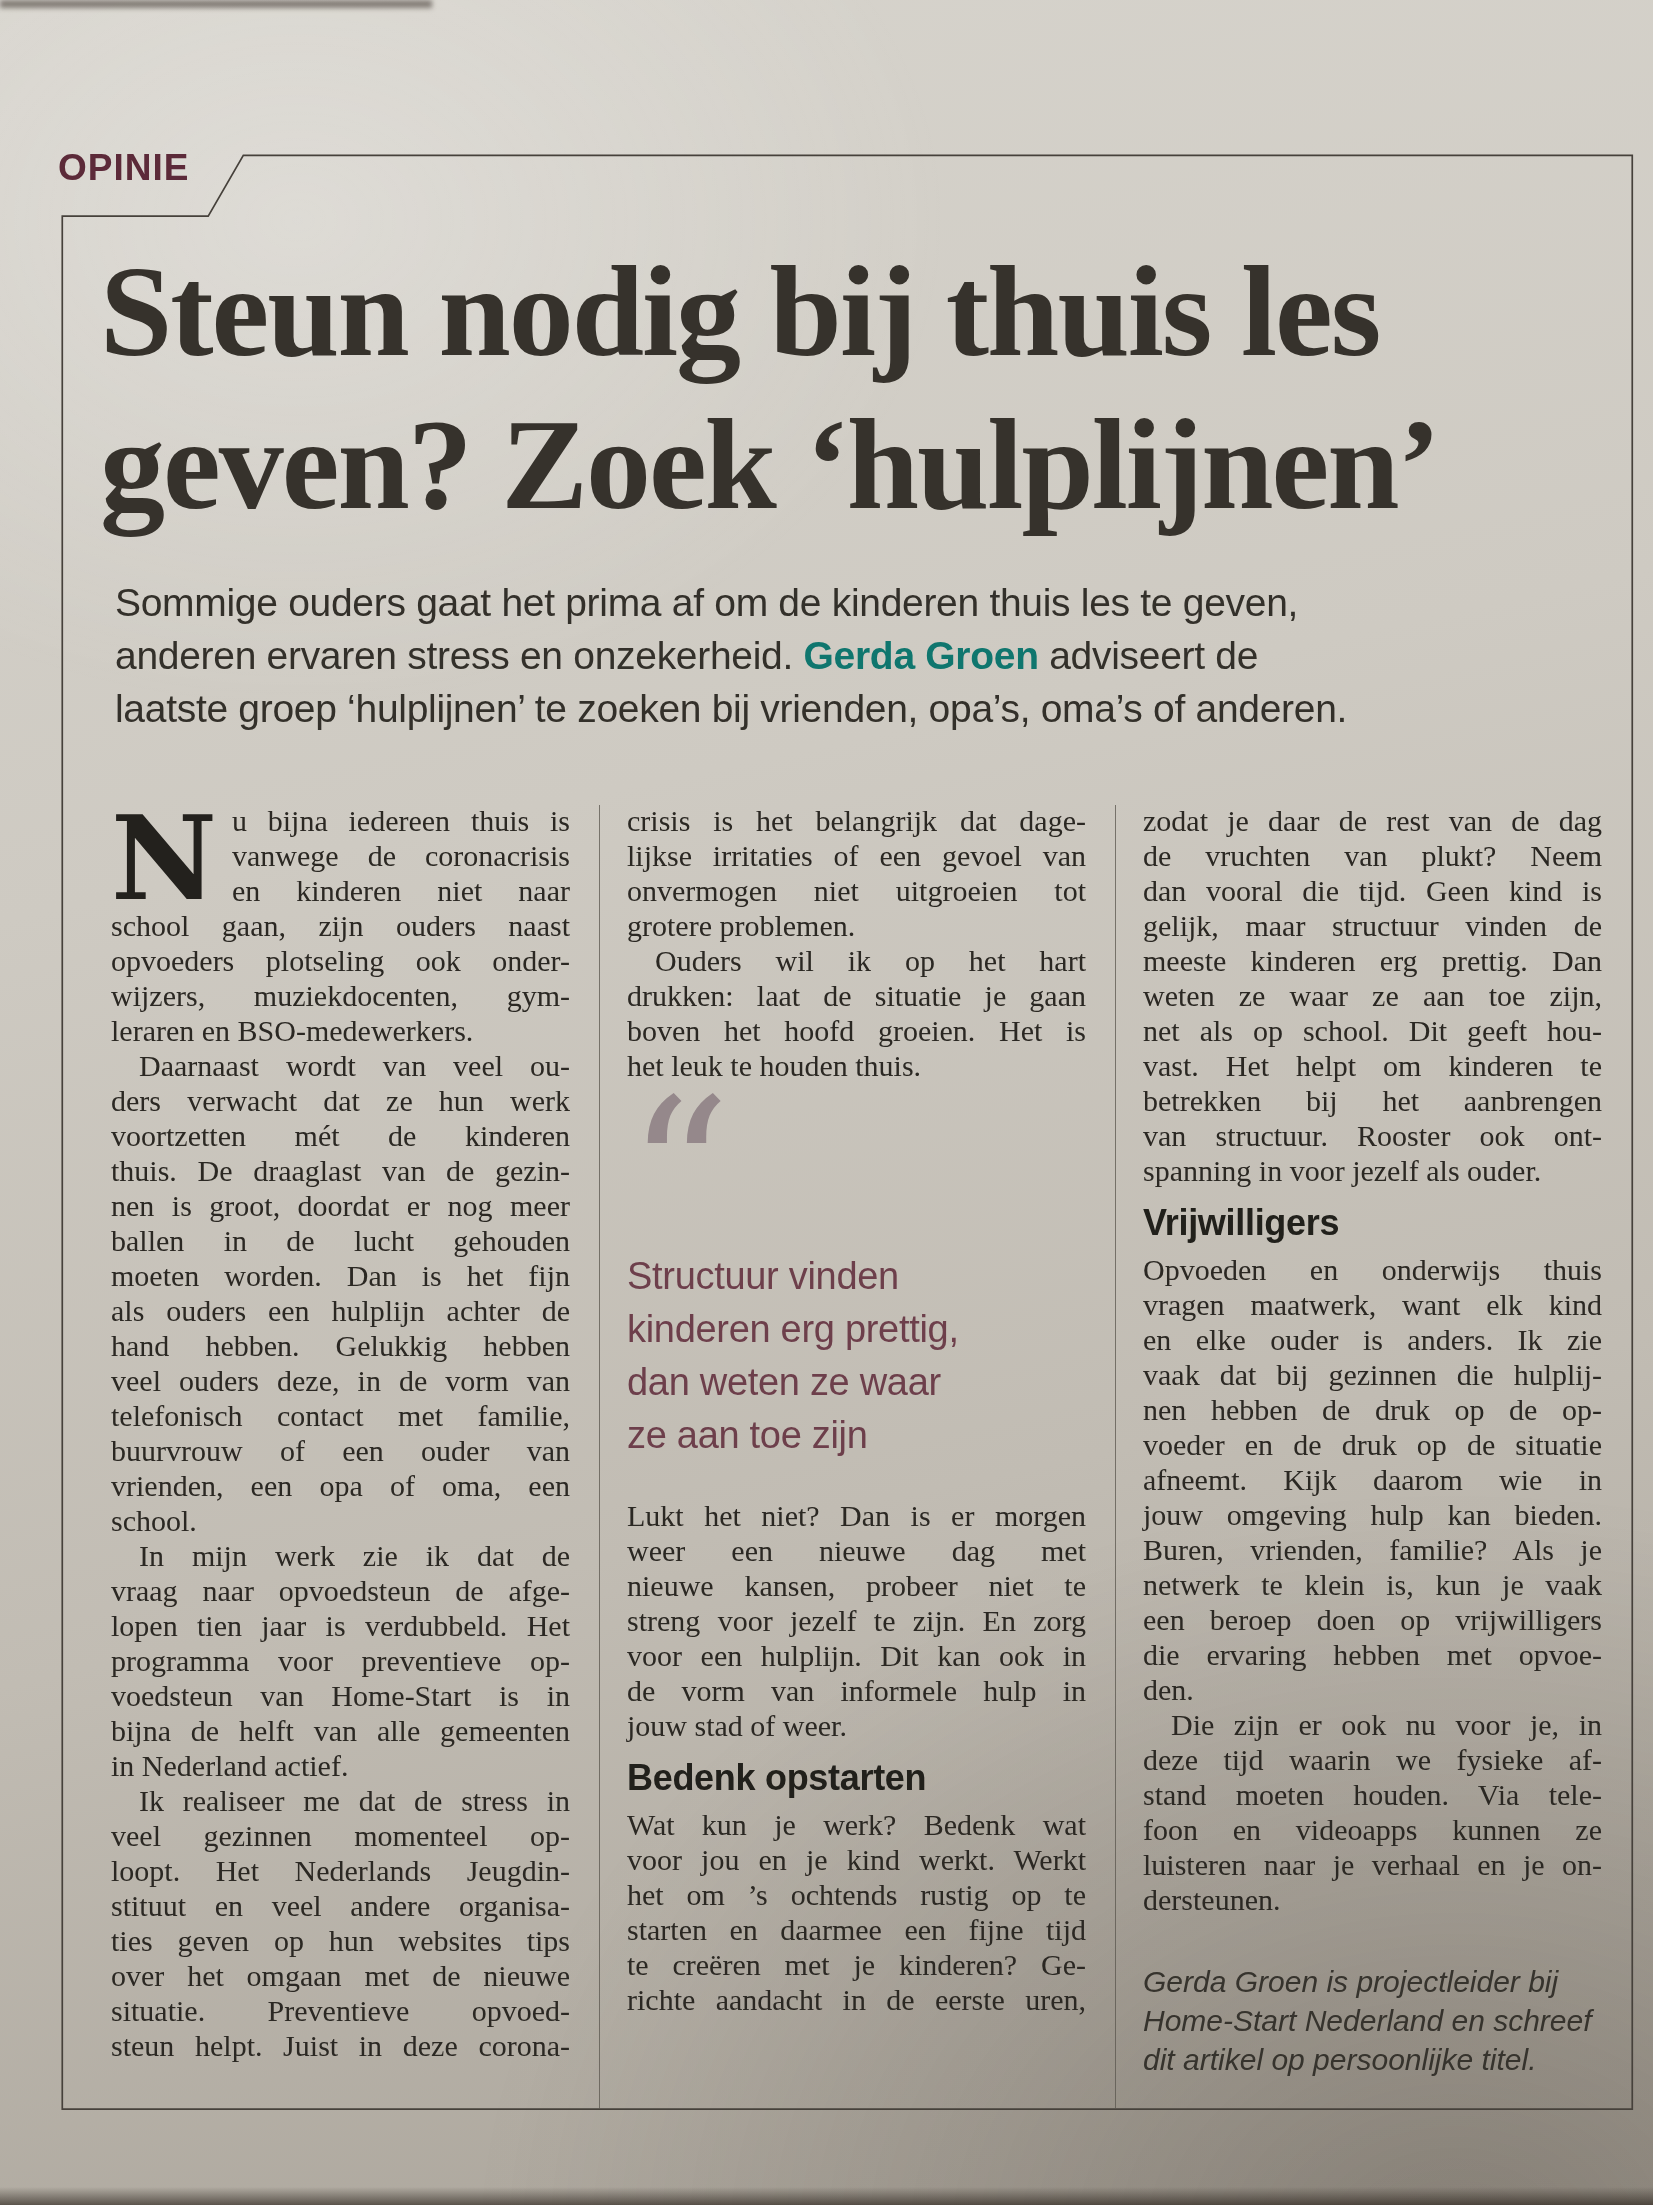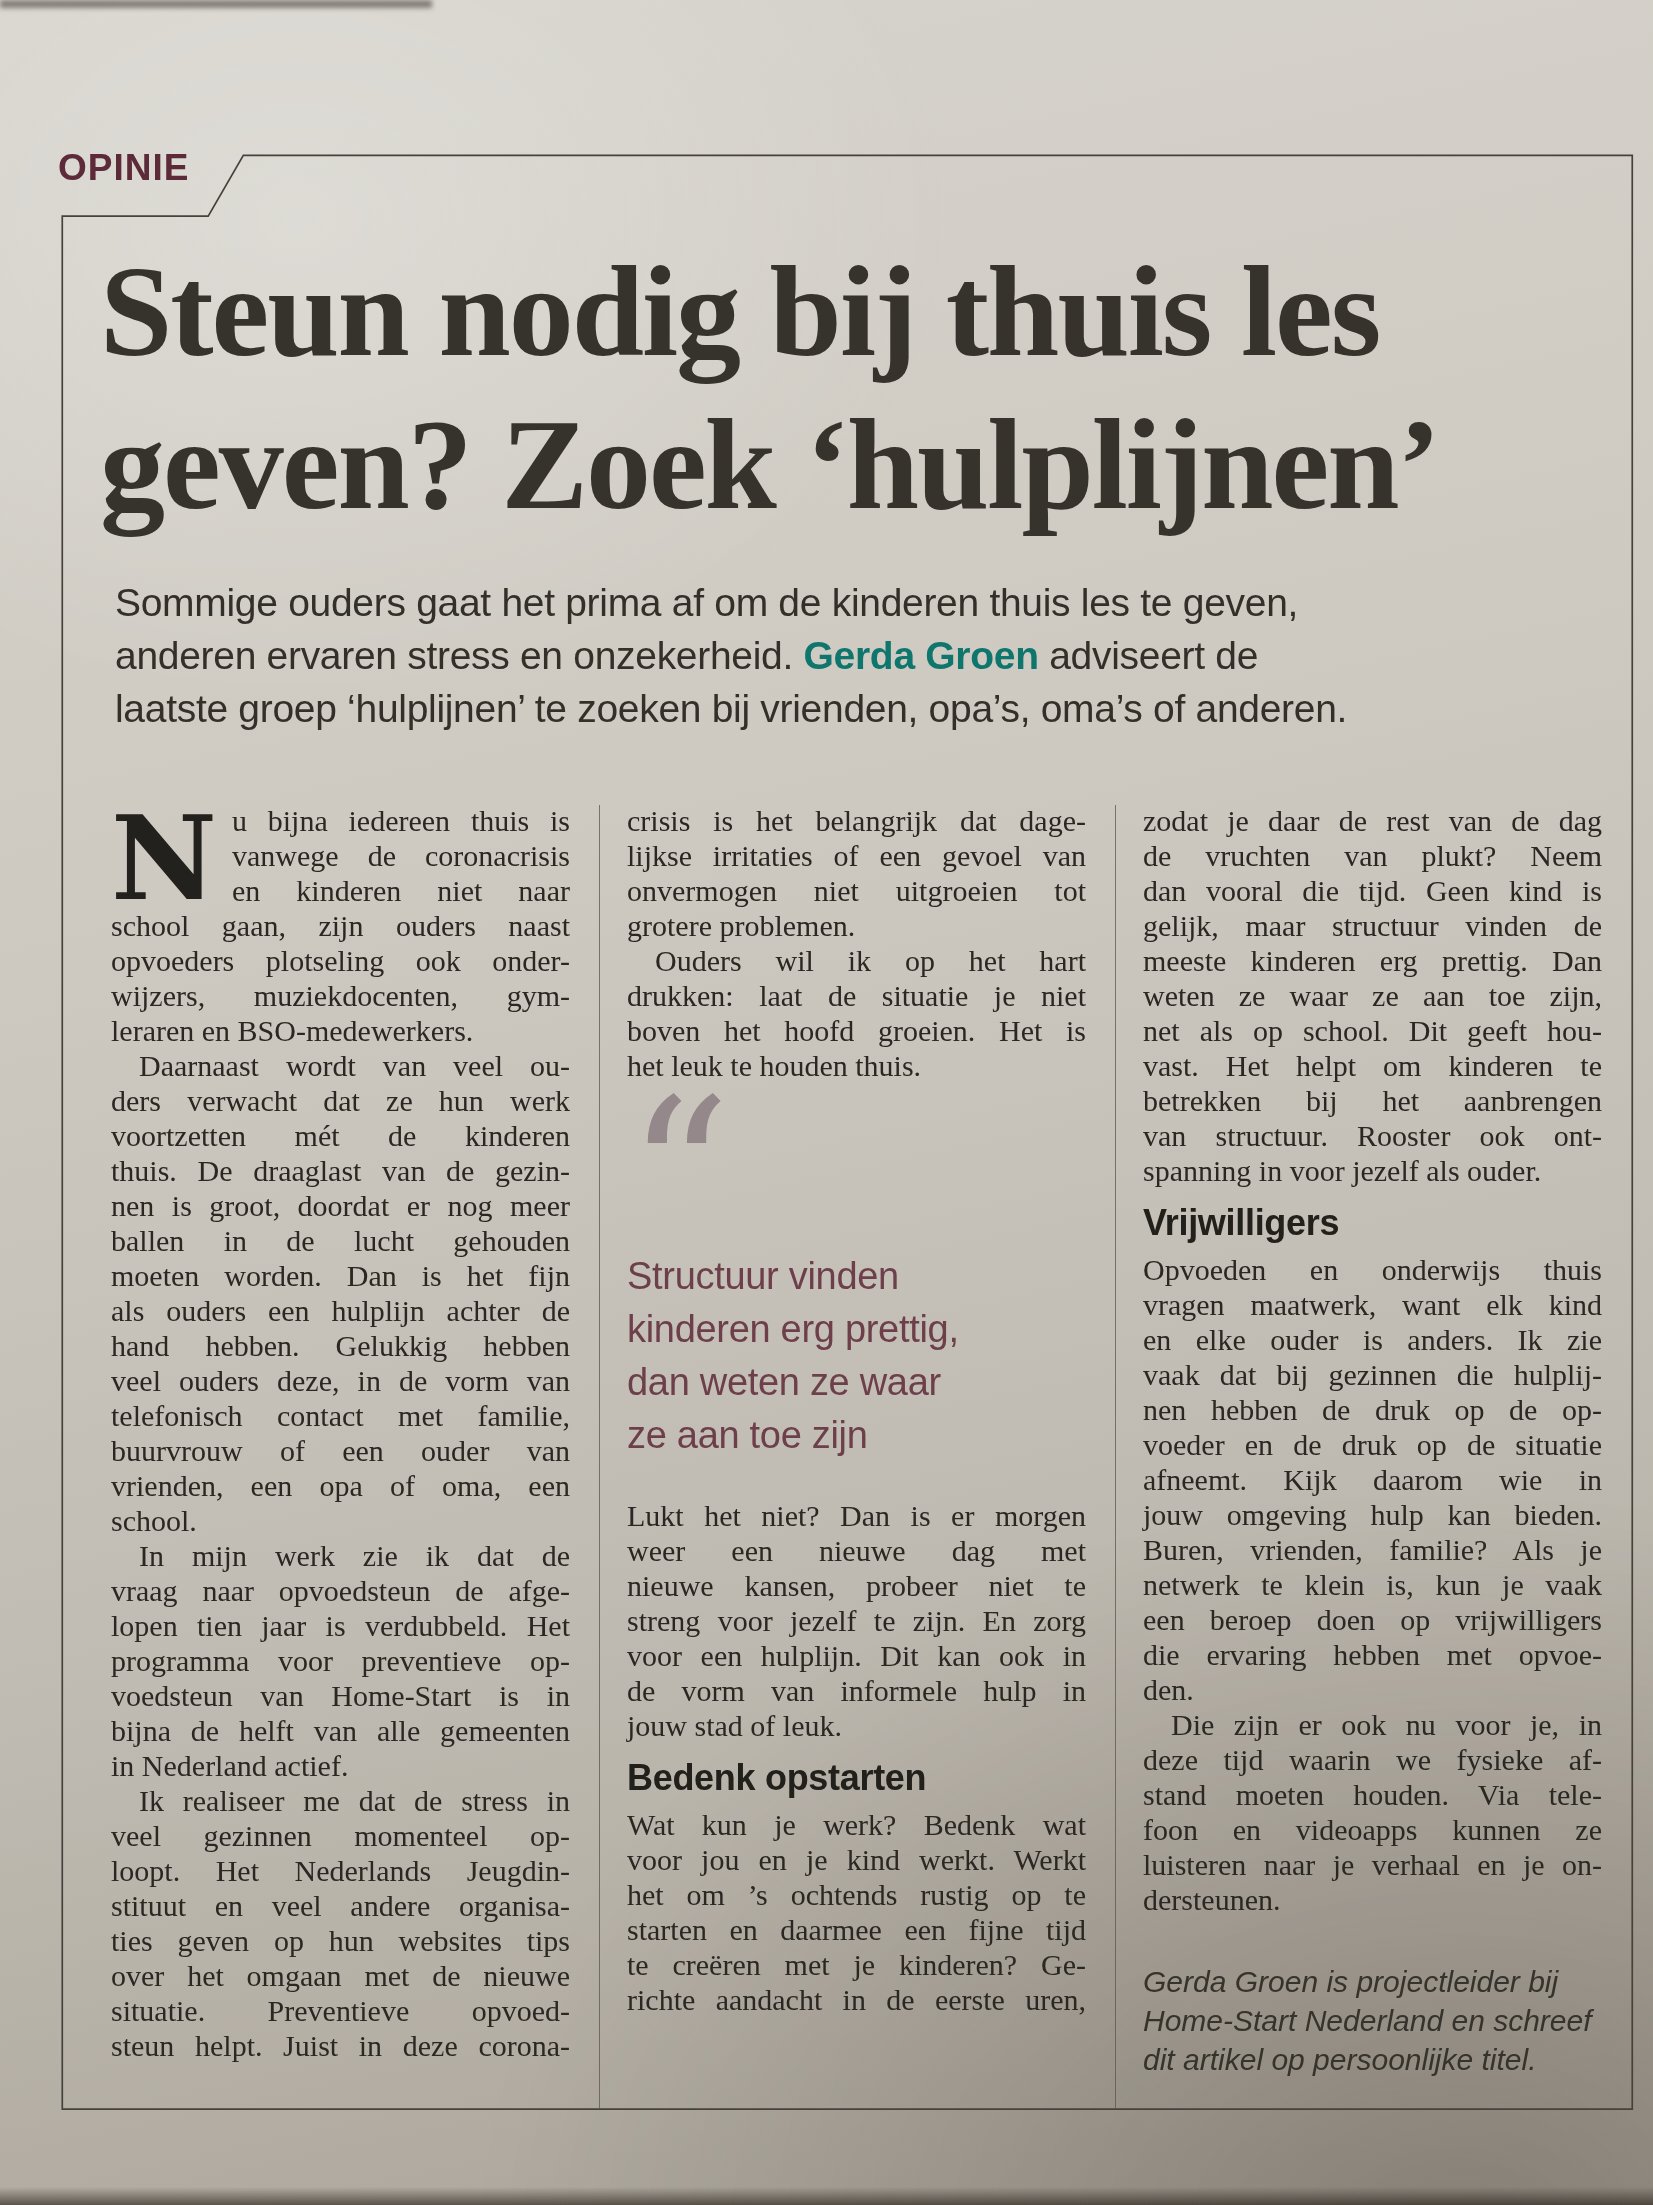--- a/index.html
+++ b/index.html
@@ -114,39 +114,39 @@
     </div>
     <div class="col">
       <div class="block">
         <div class="line jl">crisis is het belangrijk dat dage-</div>
         <div class="line jl">lijkse irritaties of een gevoel van</div>
         <div class="line jl">onvermogen niet uitgroeien tot</div>
         <div class="line">grotere problemen.</div>
       </div>
       <div class="block">
         <div class="line jl indent">Ouders wil ik op het hart</div>
-        <div class="line jl">drukken: laat de situatie je niet</div>
+        <div class="line jl">drukken: laat de situatie je gaan</div>
         <div class="line jl">boven het hoofd groeien. Het is</div>
         <div class="line">het leuk te houden thuis.</div>
       </div>
       <div class="quote">
         <div class="qmark">“</div>
         <div class="qline">Structuur vinden</div>
         <div class="qline">kinderen erg prettig,</div>
         <div class="qline">dan weten ze waar</div>
         <div class="qline">ze aan toe zijn</div>
       </div>
       <div class="block">
         <div class="line jl">Lukt het niet? Dan is er morgen</div>
         <div class="line jl">weer een nieuwe dag met</div>
         <div class="line jl">nieuwe kansen, probeer niet te</div>
         <div class="line jl">streng voor jezelf te zijn. En zorg</div>
         <div class="line jl">voor een hulplijn. Dit kan ook in</div>
         <div class="line jl">de vorm van informele hulp in</div>
-        <div class="line">jouw stad of leuk.</div>
+        <div class="line">jouw stad of weer.</div>
       </div>
       <div class="subhead">Bedenk opstarten</div>
       <div class="block">
         <div class="line jl">Wat kun je werk? Bedenk wat</div>
         <div class="line jl">voor jou en je kind werkt. Werkt</div>
         <div class="line jl">het om ’s ochtends rustig op te</div>
         <div class="line jl">starten en daarmee een fijne tijd</div>
         <div class="line jl">te creëren met je kinderen? Ge-</div>
         <div class="line jl">richte aandacht in de eerste uren,</div>
       </div>

